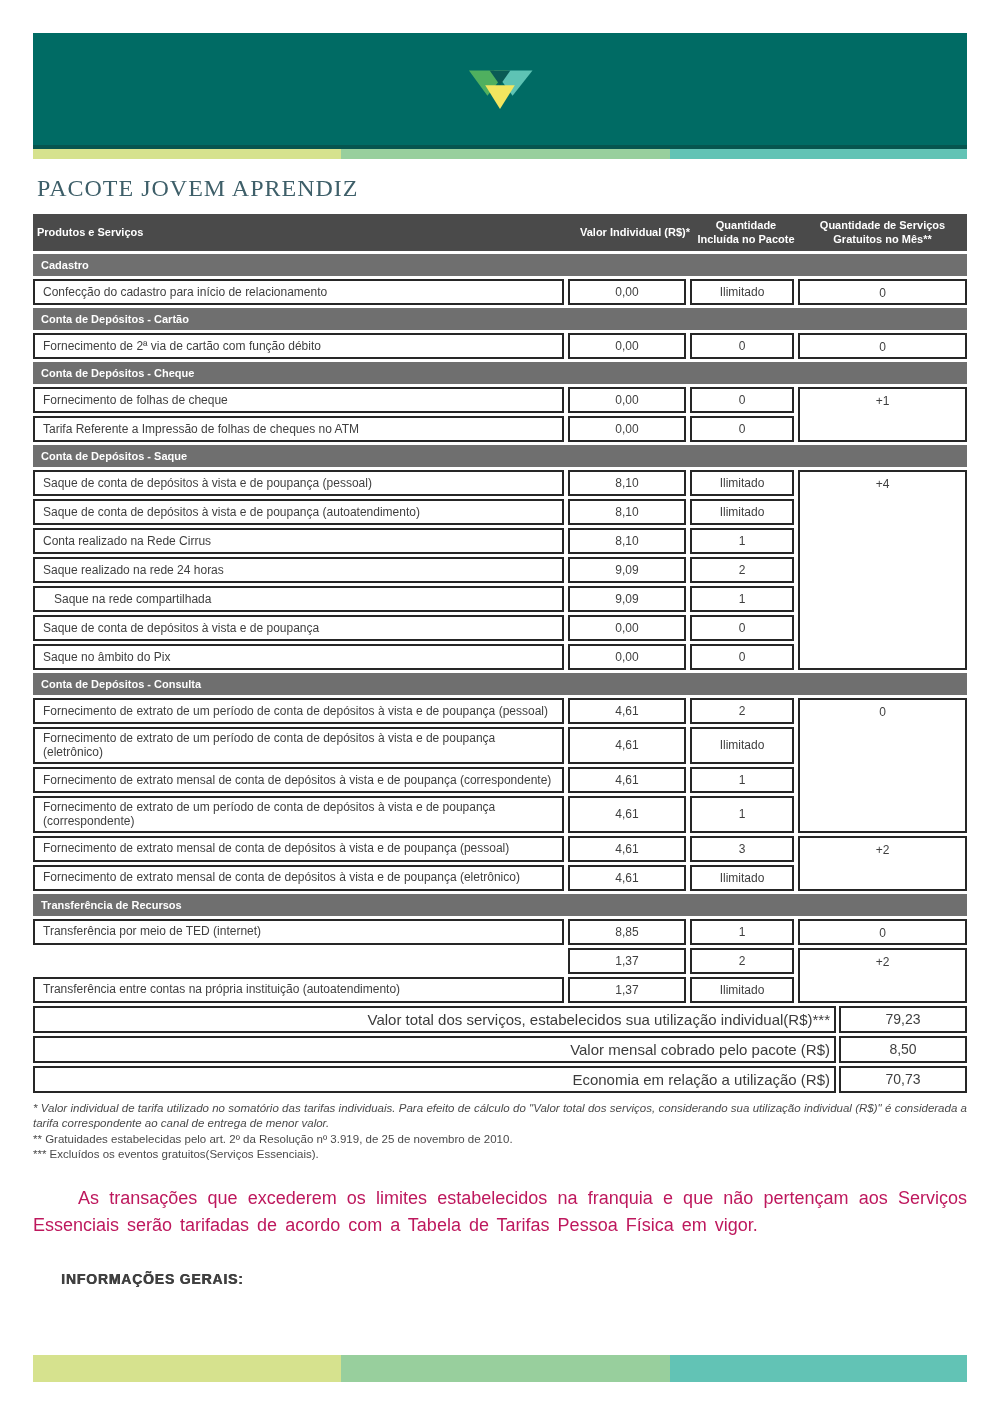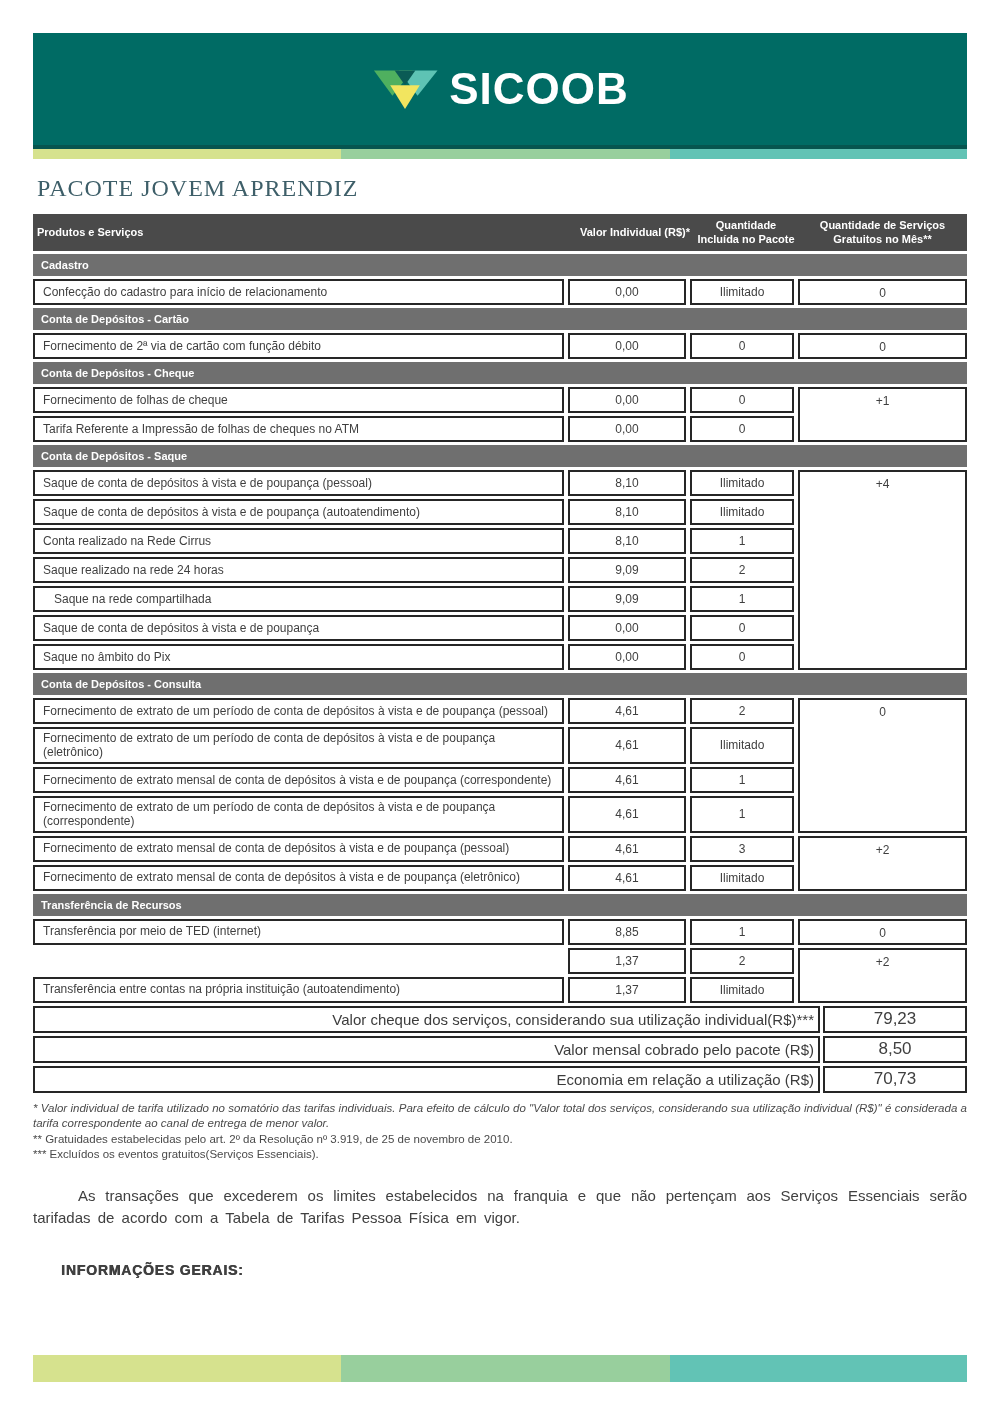--- a/index.html
+++ b/index.html
@@ -45,49 +45,48 @@
   .c-prod{padding:2px 8px;line-height:1.2;}
   .c-val,.c-qty{justify-content:center;}
   .c-free{justify-content:center;align-items:flex-start;padding-top:5px;font-size:12px;}
 
   
   .summary{margin-top:3px;}
   .summary-row{display:flex;column-gap:3px;margin-bottom:3px;}
   .summary-label{flex:1;border:2px solid #262626;font-size:15px;color:#3c3c3c;
                  text-align:right;padding:3px 4px 3px 0;box-sizing:border-box;
                  display:flex;align-items:center;justify-content:flex-end;min-height:27px;}
-  .summary-value{width:144px;border:2px solid #262626;font-size:17px;
+  .summary-value{width:128px;border:2px solid #262626;font-size:14px;
                  display:flex;align-items:center;justify-content:center;
                  box-sizing:border-box;min-height:27px;}
 
   
   .footnotes{margin-top:8px;font-size:11.5px;color:#4a4a4a;line-height:1.35;}
   .footnote-justify{text-align:justify;font-style:italic;}
-  .paragraph{margin-top:22px;font-size:15px;color:#404040;text-align:justify;
+  .paragraph{margin-top:22px;font-size:18px;color:#be185d;text-align:justify;
              text-indent:45px;line-height:1.5;word-spacing:3px;}
   .info-heading{margin-top:32px;margin-left:28px;font-size:14px;font-weight:bold;
                 color:#404040;letter-spacing:0.8px;
                 text-shadow:0.6px 0 0 #3a3a3a;}
 </style>
 </head>
 <body>
 
 <div class="content">
 
   <div class="banner">
     <div class="logo">
       <span>
         <svg width="68" height="62" viewBox="0 0 92 62">
           <polygon points="38,6 90,6 63,40" fill="#5ec3b4"></polygon>
           <polygon points="4,6 56,6 29,40" fill="#4fb05f"></polygon>
           <polygon points="32,6 60,6 46,26" fill="#0a5b55"></polygon>
           <polygon points="26,26 66,26 46,58" fill="#f2e55f"></polygon>
         </svg>
       </span>
-      <span class="logo-text">SICOOB</span>
     </div>
   </div>
 
   <div class="stripe stripe-top">
     <div class="seg1" style="background: rgb(214, 226, 142);"></div>
     <div class="seg2" style="background: rgb(152, 207, 157);"></div>
     <div class="seg3" style="background: rgb(98, 195, 181);"></div>
   </div>
 
   <div class="page-title">PACOTE JOVEM APRENDIZ</div>
@@ -182,21 +181,21 @@
         <div class="cell c-qty" style="grid-area: 2 / 3;">2</div>
         <div class="cell c-free" style="grid-area: 2 / 4 / span 2;">+2</div>
         <div class="cell c-prod" style="grid-area: 3 / 1;">Transferência entre contas na própria instituição (autoatendimento)</div>
         <div class="cell c-val" style="grid-area: 3 / 2;">1,37</div>
         <div class="cell c-qty" style="grid-area: 3 / 3;">Ilimitado</div>
       </div>
     </div>
 
   <div class="summary" id="summary-rows">
       <div class="summary-row">
-        <div class="summary-label">Valor cheque dos serviços, considerando sua utilização individual(R$)***</div>
+        <div class="summary-label">Valor total dos serviços, estabelecidos sua utilização individual(R$)***</div>
         <div class="summary-value">79,23</div>
       </div>
       <div class="summary-row">
         <div class="summary-label">Valor mensal cobrado pelo pacote (R$)</div>
         <div class="summary-value">8,50</div>
       </div>
       <div class="summary-row">
         <div class="summary-label">Economia em relação a utilização (R$)</div>
         <div class="summary-value">70,73</div>
       </div>

